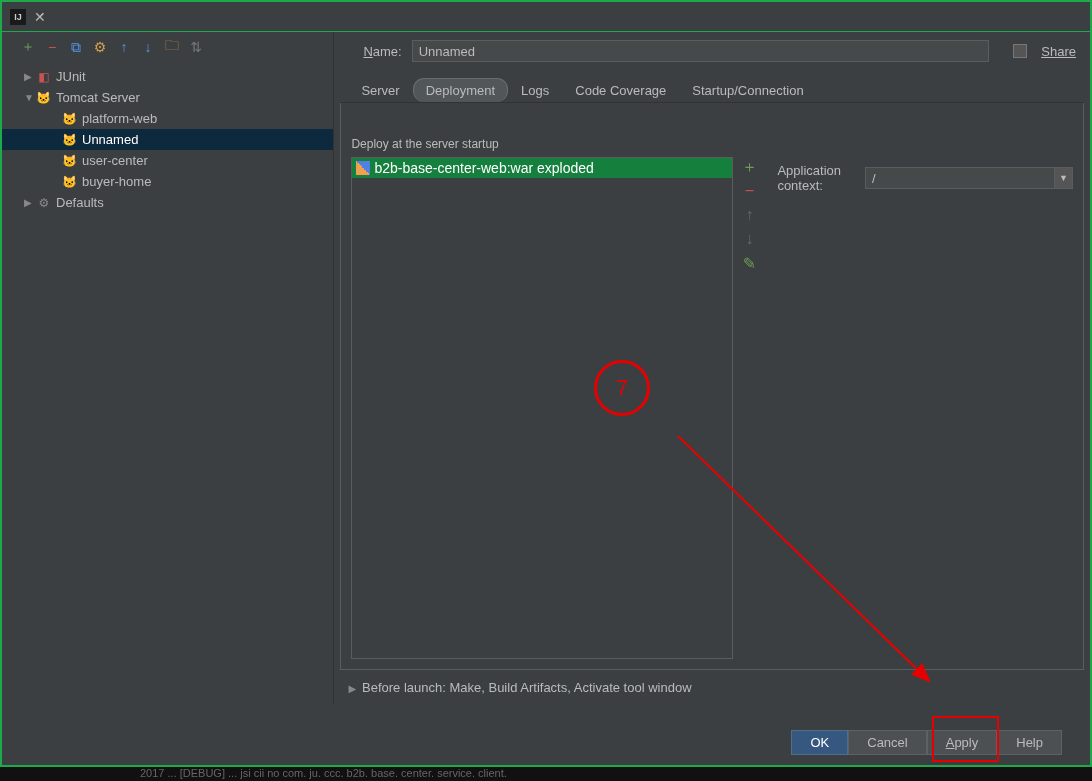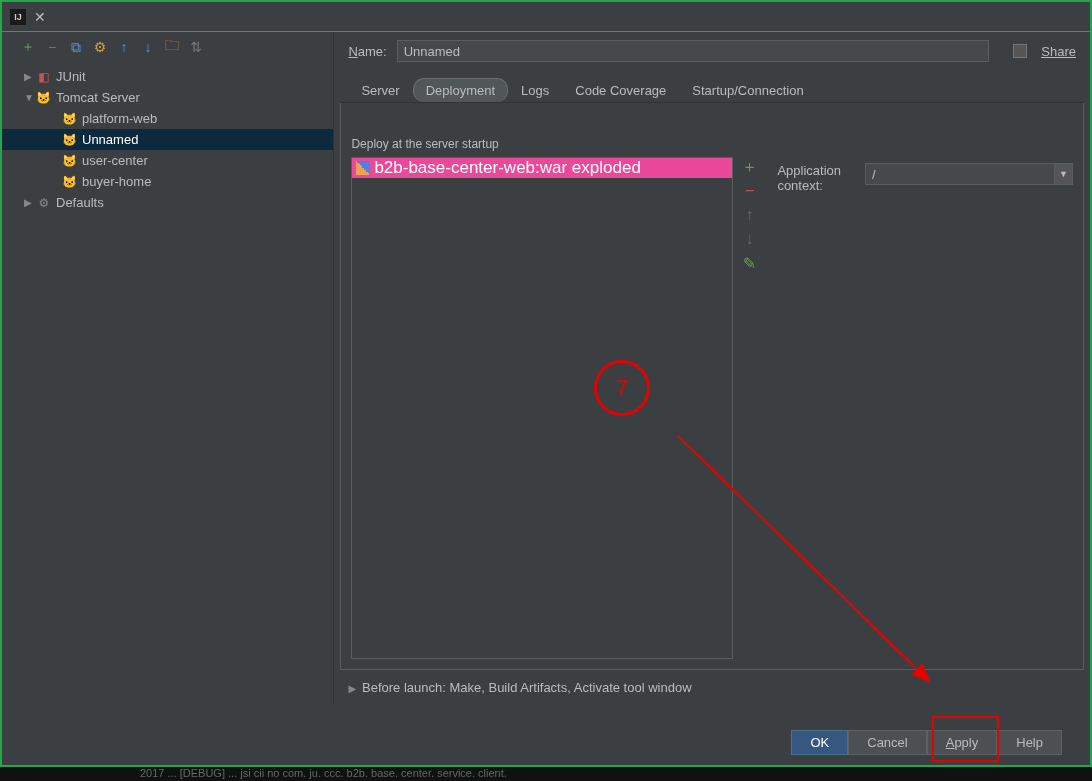--- a/index.html
+++ b/index.html
@@ -13,38 +13,38 @@
   .left { width: 334px; border-right: 1px solid #323232; display: flex; flex-direction: column; }
   .toolbar { height: 30px; display: flex; align-items: center; padding: 4px 18px; gap: 8px; }
   .tb-ico { width: 16px; height: 16px; display: inline-flex; align-items: center; justify-content: center; font-size: 14px; cursor: pointer; }
   .tree { flex: 1; padding-top: 4px; color: #bbb; font-size: 13px; }
   .tree-row { display: flex; align-items: center; height: 21px; padding-left: 22px; cursor: pointer; }
   .tree-row.l3 { padding-left: 60px; }
   .tree-row.sel { background: #0d293e; color: #fff; }
   .tree-arrow { display: inline-block; width: 12px; font-size: 10px; color: #888; }
   .tree-ico { width: 16px; height: 16px; display: inline-flex; align-items: center; justify-content: center; margin-right: 4px; font-size: 12px; }
   .right { flex: 1; display: flex; flex-direction: column; padding: 0 6px; }
-  .name-row { height: 30px; display: flex; align-items: center; padding: 6px 8px; gap: 10px; margin-top: 4px; }
+  .name-row { height: 30px; display: flex; align-items: center; padding: 6px 8px; gap: 10px; margin-top: 4px; margin-left: 15px; }
   .name-row label { color: #bbb; font-size: 13px; }
   .name-row input { flex: 1; background: #45494a; border: 1px solid #5a5d5e; color: #bbb; height: 22px; padding: 2px 6px; font-size: 13px; }
   .share { color: #bbb; font-size: 13px; text-decoration: underline; cursor: pointer; }
   .share-cb { width: 14px; height: 14px; background: #555; border: 1px solid #777; display: inline-block; margin: 0 4px 0 14px; vertical-align: middle; }
   .tabs { display: flex; border-bottom: 1px solid #323232; margin-top: 12px; padding-left: 8px; }
   .tab { padding: 4px 12px; color: #bbb; font-size: 13px; cursor: pointer; border: 1px solid transparent; border-bottom: none; }
   .tab.active { background: #515658; border-color: #6a6d6e; border-radius: 11px; }
   .deploy-panel { flex: 1; border: 1px solid #5a5d5e; border-top: none; padding: 10px; display: flex; flex-direction: column; }
   .deploy-label { color: #bbb; font-size: 12px; margin-bottom: 6px; margin-top: 24px; }
   .deploy-row { display: flex; gap: 8px; flex: 1; }
   .deploy-list { width: 382px; border: 1px solid #5a5d5e; background: #3c3f41; }
-  .deploy-item { height: 20px; background: #ec4899; color: #fff; font-size: 17px; display: flex; align-items: center; padding: 0 4px; }
+  .deploy-item { height: 20px; background: #15803d; color: #fff; font-size: 14px; display: flex; align-items: center; padding: 0 4px; }
   .deploy-item .di-ico { width: 14px; height: 14px; background: linear-gradient(45deg,#f0a050 50%,#5080e0 50%); margin-right: 4px; }
   .deploy-btns { display: flex; flex-direction: column; gap: 8px; padding-top: 2px; }
   .deploy-btns span { cursor: pointer; font-size: 16px; width: 16px; height: 16px; display: inline-flex; align-items: center; justify-content: center; }
   .deploy-ctx { flex: 1; padding-left: 12px; }
-  .ctx-row { display: flex; gap: 24px; margin-top: 6px; }
+  .ctx-row { display: flex; align-items: center; gap: 24px; margin-top: 6px; }
   .ctx-row label { color: #bbb; font-size: 13px; }
   .ctx-row .combo { flex: 1; display: flex; }
   .ctx-row .combo input { flex: 1; background: #45494a; border: 1px solid #5a5d5e; color: #bbb; height: 22px; padding: 2px 6px; font-size: 13px; }
   .ctx-row .combo .dd { width: 18px; height: 22px; background: #555; border: 1px solid #5a5d5e; border-left: none; color: #bbb; display: flex; align-items: center; justify-content: center; font-size: 9px; cursor: pointer; }
   .before-launch { padding: 10px 8px; color: #bbb; font-size: 13px; }
   .bl-arrow { display: inline-block; width: 10px; color: #888; font-size: 10px; }
   .footer { position: absolute; bottom: 10px; right: 28px; display: flex; }
   .btn { background: #4c5052; border: 1px solid #5e6163; color: #bbb; font-size: 13px; padding: 4px 18px; cursor: pointer; }
   .btn.primary { background: #365880; border-color: #4c708c; color: #fff; }
   .apply-hl { position: absolute; border: 2px solid #e60000; pointer-events: none; }

